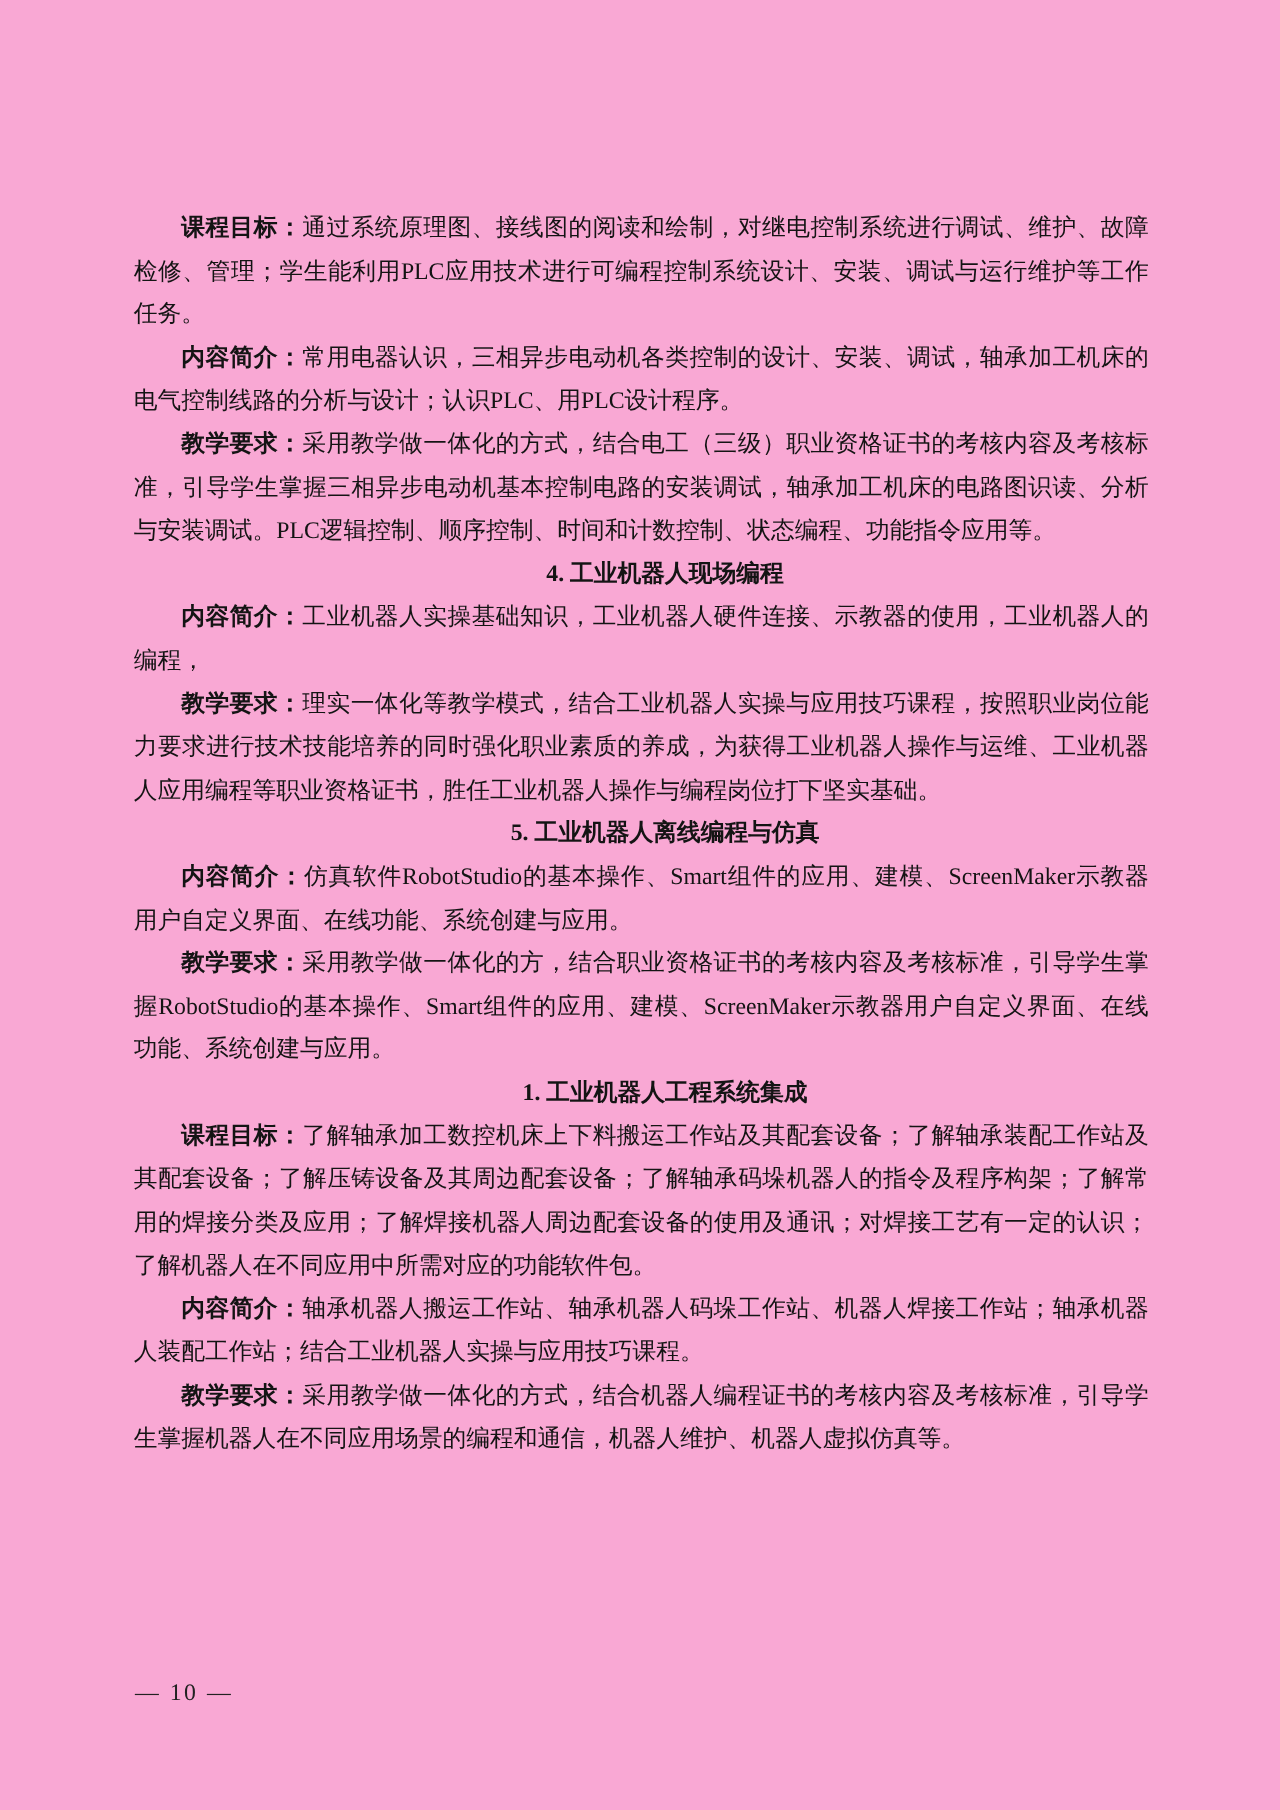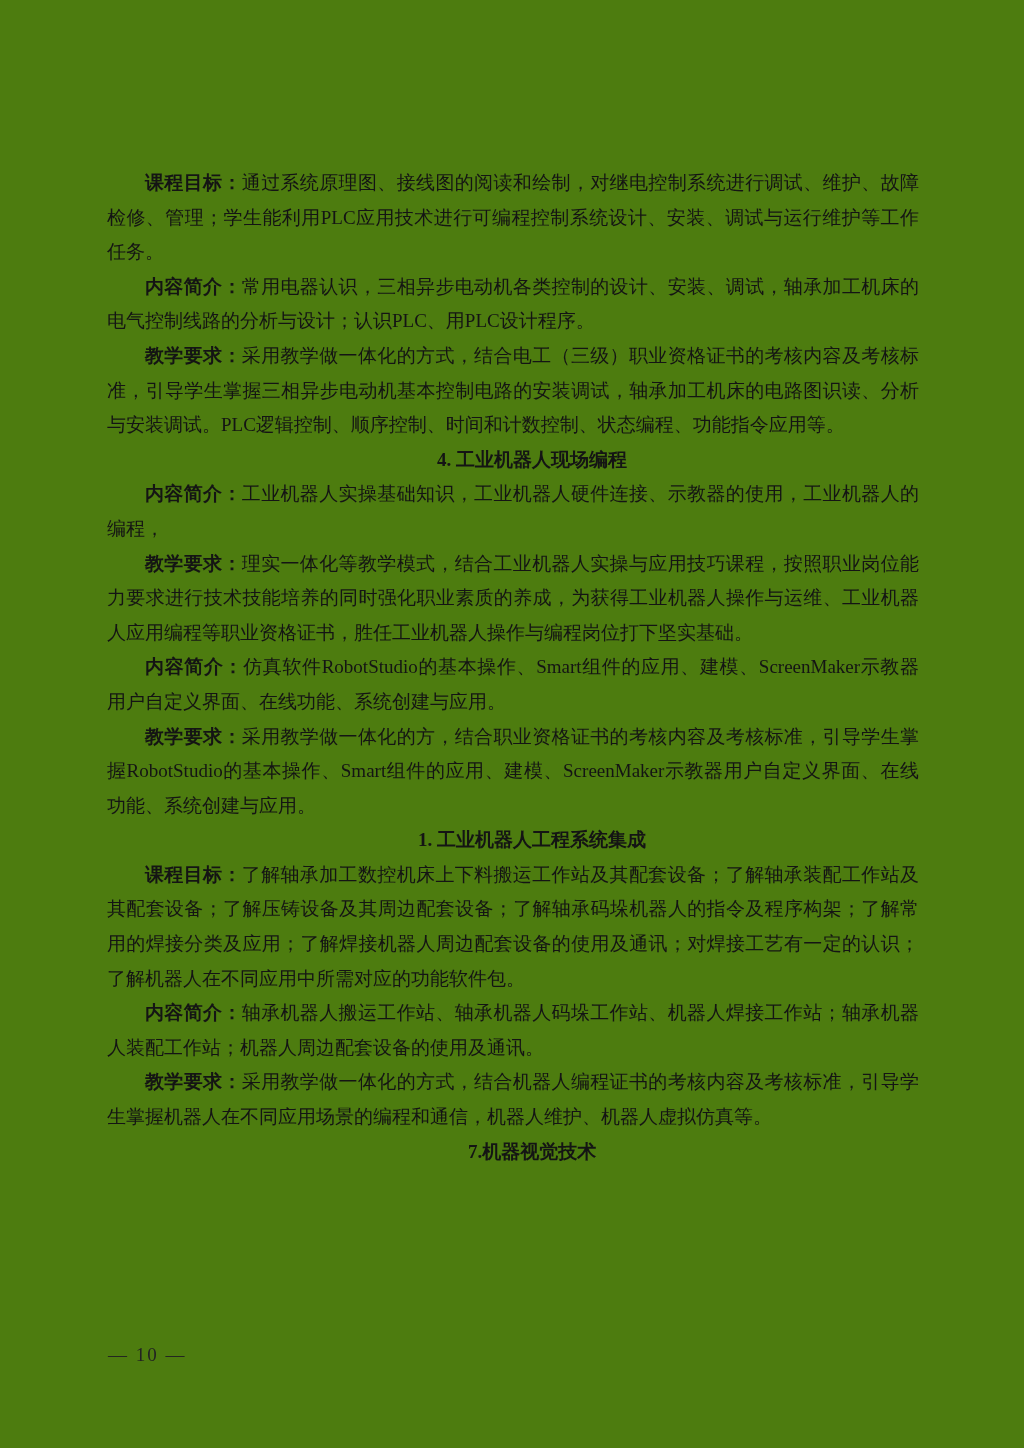--- a/index.html
+++ b/index.html
@@ -1,21 +1,21 @@
 <!DOCTYPE html>
 <html><head>
 <meta charset="utf-8">
 <style>
   html, body { margin: 0; padding: 0; background: #e8e8e8; }
   .page {
     position: relative;
     width: 1024px;
     height: 1448px;
     margin: 0 auto;
-    background: #4d7c0f;
+    background: #f9a8d4;
     font-family: "Liberation Serif", "DejaVu Serif", serif;
     color: #141414;
     overflow: hidden;
   }
   .content {
     position: absolute;
     left: 107px;
     top: 166px;
     width: 812px;
   }
@@ -50,32 +50,32 @@
 
     <p class="para"><span class="label">教学要求：</span><span>采用教学做一体化的方式，结合电工（三级）职业资格证书的考核内容及考核标准，引导学生掌握三相异步电动机基本控制电路的安装调试，轴承加工机床的电路图识读、分析与安装调试。PLC逻辑控制、顺序控制、时间和计数控制、状态编程、功能指令应用等。</span></p>
 
     <p class="heading">4. 工业机器人现场编程</p>
 
 
     <p class="para"><span class="label">内容简介：</span><span>工业机器人实操基础知识，工业机器人硬件连接、示教器的使用，工业机器人的编程，</span></p>
 
     <p class="para"><span class="label">教学要求：</span><span>理实一体化等教学模式，结合工业机器人实操与应用技巧课程，按照职业岗位能力要求进行技术技能培养的同时强化职业素质的养成，为获得工业机器人操作与运维、工业机器人应用编程等职业资格证书，胜任工业机器人操作与编程岗位打下坚实基础。</span></p>
 
+    <p class="heading">5. 工业机器人离线编程与仿真</p>
 
 
     <p class="para"><span class="label">内容简介：</span><span>仿真软件RobotStudio的基本操作、Smart组件的应用、建模、ScreenMaker示教器用户自定义界面、在线功能、系统创建与应用。</span></p>
 
     <p class="para"><span class="label">教学要求：</span><span>采用教学做一体化的方，结合职业资格证书的考核内容及考核标准，引导学生掌握RobotStudio的基本操作、Smart组件的应用、建模、ScreenMaker示教器用户自定义界面、在线功能、系统创建与应用。</span></p>
 
     <p class="heading">1. 工业机器人工程系统集成</p>
 
     <p class="para"><span class="label">课程目标：</span><span>了解轴承加工数控机床上下料搬运工作站及其配套设备；了解轴承装配工作站及其配套设备；了解压铸设备及其周边配套设备；了解轴承码垛机器人的指令及程序构架；了解常用的焊接分类及应用；了解焊接机器人周边配套设备的使用及通讯；对焊接工艺有一定的认识；了解机器人在不同应用中所需对应的功能软件包。</span></p>
 
-    <p class="para"><span class="label">内容简介：</span><span>轴承机器人搬运工作站、轴承机器人码垛工作站、机器人焊接工作站；轴承机器人装配工作站；机器人周边配套设备的使用及通讯。</span></p>
+    <p class="para"><span class="label">内容简介：</span><span>轴承机器人搬运工作站、轴承机器人码垛工作站、机器人焊接工作站；轴承机器人装配工作站；结合工业机器人实操与应用技巧课程。</span></p>
 
     <p class="para"><span class="label">教学要求：</span><span>采用教学做一体化的方式，结合机器人编程证书的考核内容及考核标准，引导学生掌握机器人在不同应用场景的编程和通信，机器人维护、机器人虚拟仿真等。</span></p>
 
-    <p class="heading">7.机器视觉技术</p>
 
   </div>
 
   <div class="footer">— 10 —</div>
 </div>
 
 </body></html>

